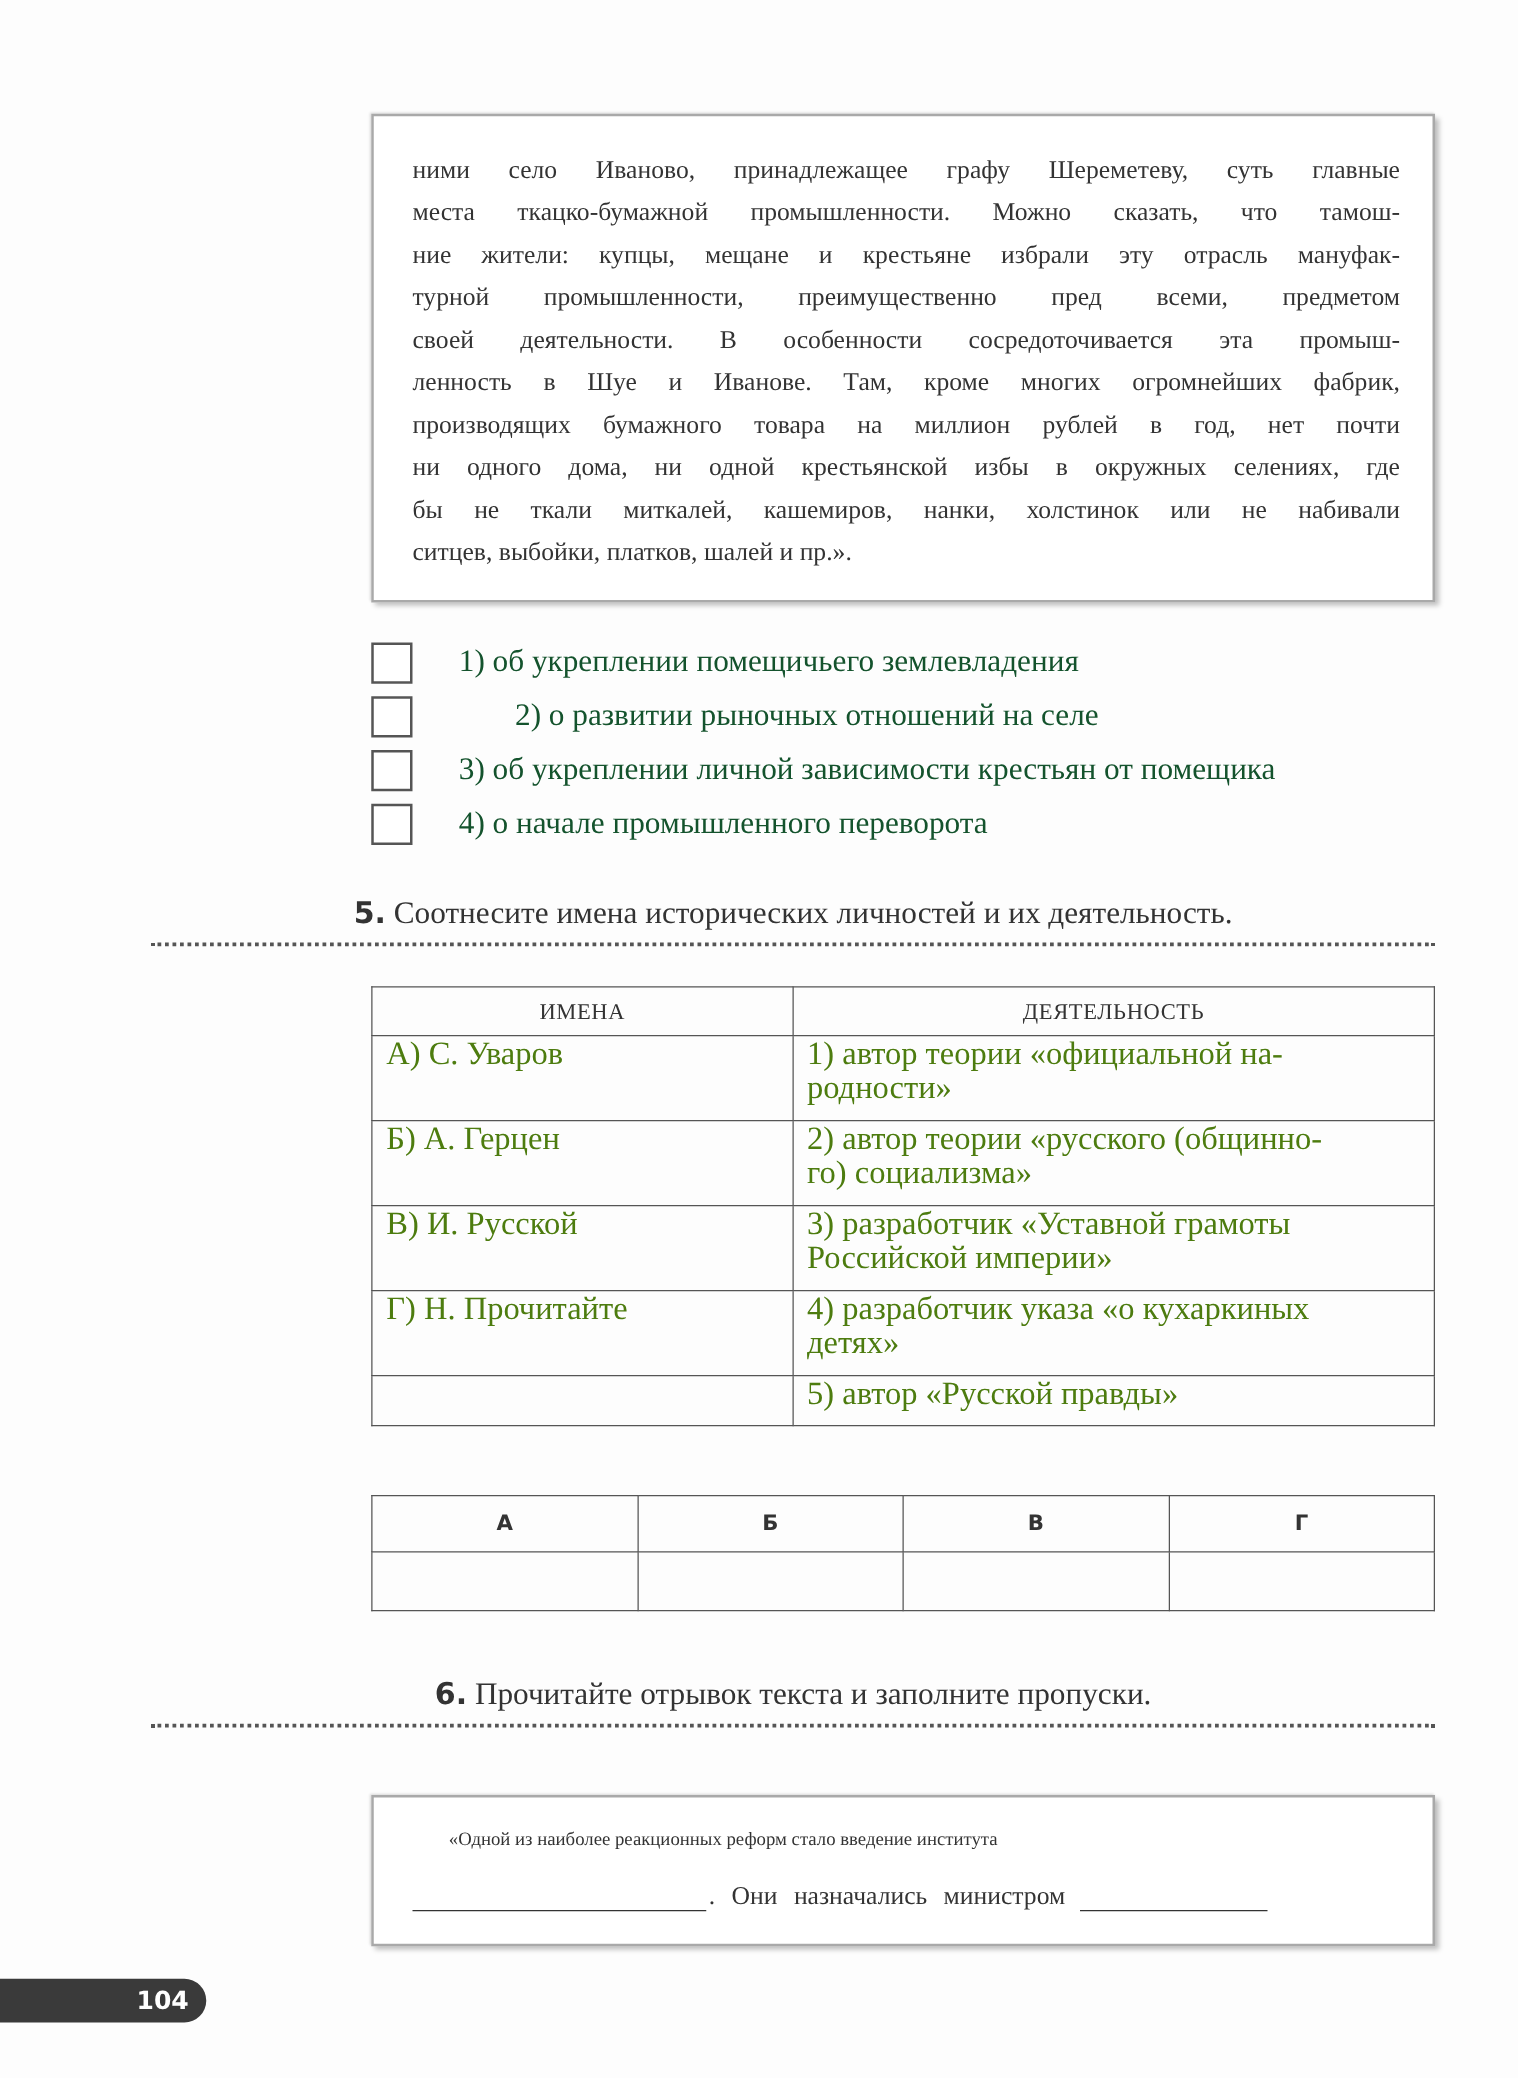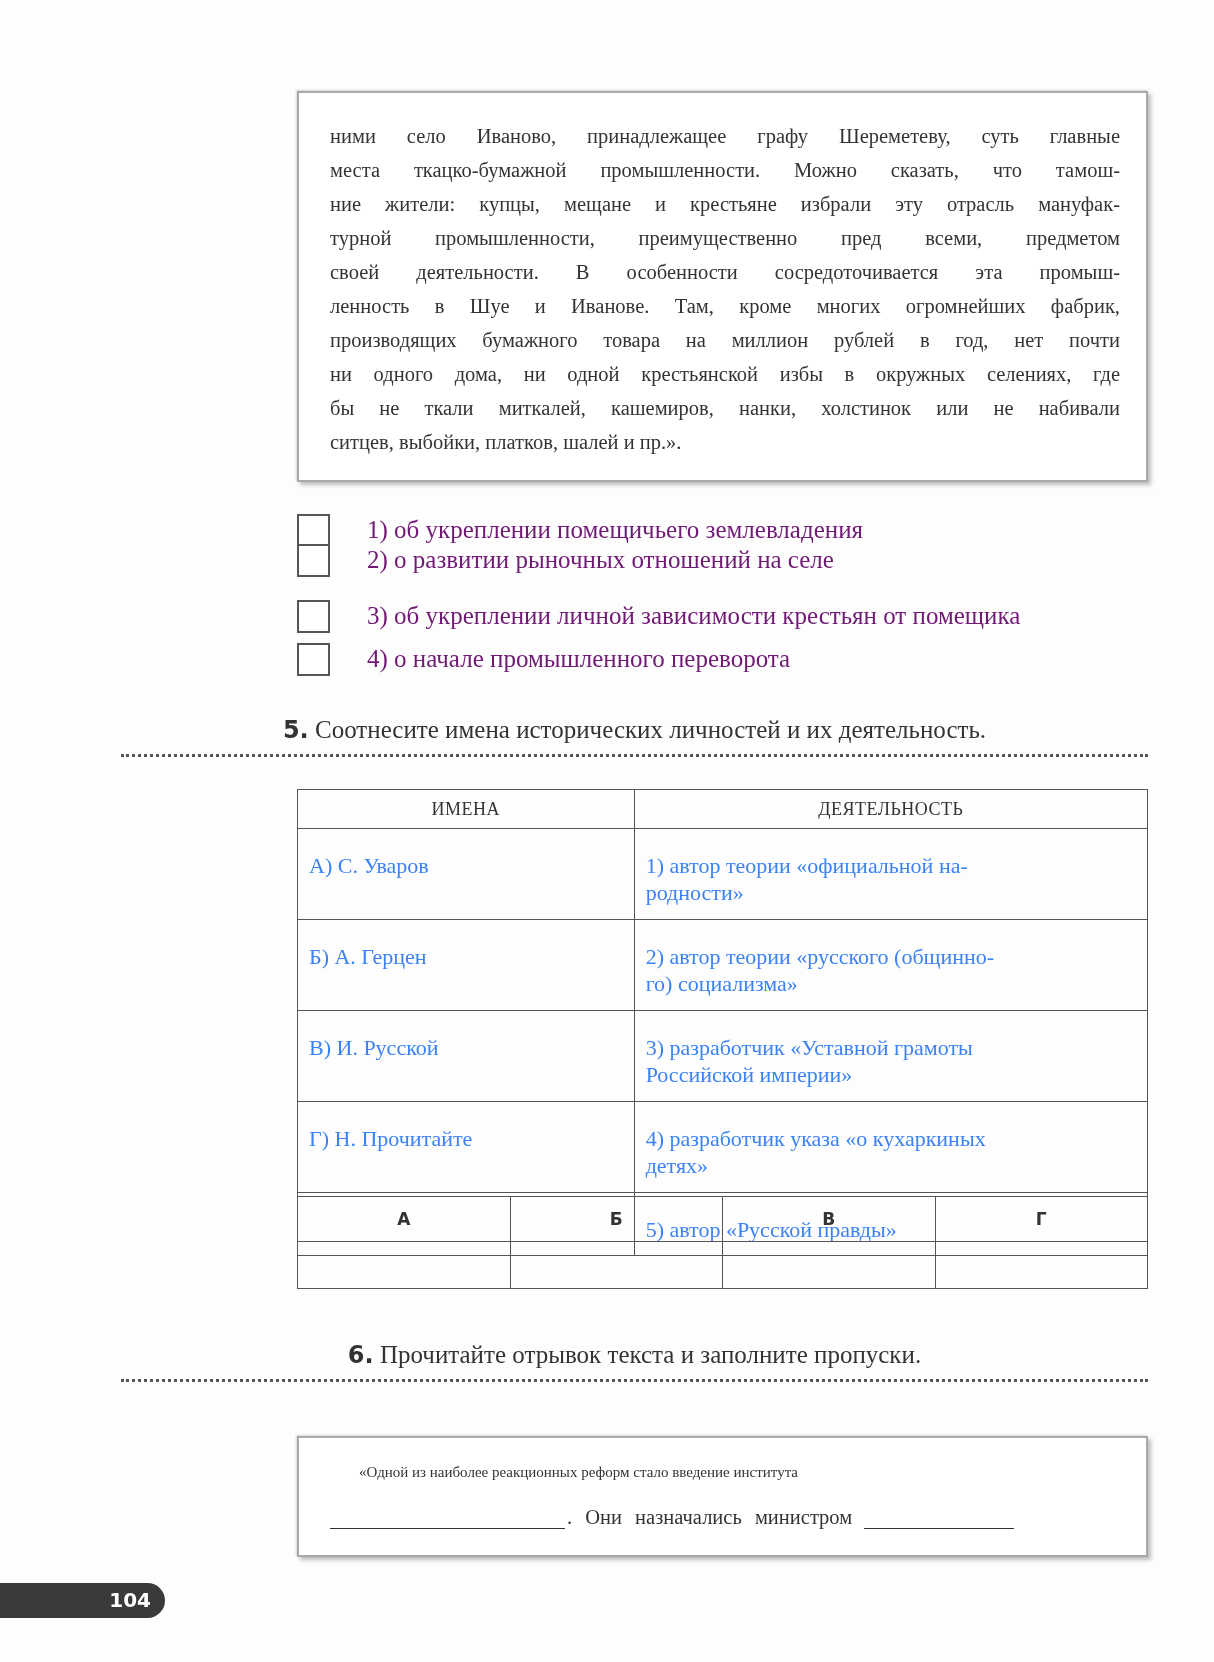--- a/index.html
+++ b/index.html
@@ -24,21 +24,21 @@
   .quote-text .line { display: block; text-align: justify; text-align-last: justify; white-space: nowrap; height: 34px; }
   .quote-text .line.last { text-align-last: left; }
 
   
   .option {
     left: 297px; width: 860px; height: 36px; display: flex; align-items: center;
   }
   .option .box {
     width: 33px; height: 33px; box-sizing: border-box; border: 2px solid #555; background: #fff; flex: none;
   }
-  .option .label { margin-left: 37px; font-size: 25px; color: #701a75; white-space: nowrap; }
+  .option .label { margin-left: 37px; font-size: 25px; color: #14532d; white-space: nowrap; }
 
   
   .section-heading {
     left: 121px; width: 1027px; font-size: 25px; color: #333; white-space: nowrap; text-align: center;
   }
   .section-heading .num { font-family: "DejaVu Sans", sans-serif; font-weight: bold; font-size: 24px; }
   .dotted {
     left: 121px; width: 1027px; height: 0; border-top: 3px dotted #555;
   }
 
@@ -46,21 +46,21 @@
   table { border-collapse: collapse; }
   .match-table { left: 297px; top: 789px; width: 851px; }
   .match-table td, .match-table th {
     border: 1.5px solid #555; vertical-align: top; padding: 0;
   }
   .match-table th {
     font-family: Liberation Serif, serif; font-weight: normal; font-size: 18px;
     height: 38px; vertical-align: middle; letter-spacing: 0.5px; color: #333;
   }
   .match-table td {
-    font-size: 22px; line-height: 27px; color: #3b82f6; padding: 23px 10px 0 11px;
+    font-size: 26px; line-height: 27px; color: #4d7c0f; padding: 0 10px 0 11px;
   }
   .match-table col.c1 { width: 337px; }
   .match-table col.c2 { width: 514px; }
   .match-table tr.r2 td { height: 67px; }
 
   
   .answer-table { left: 297px; top: 1196px; width: 851px; }
   .answer-table td, .answer-table th { border: 1.5px solid #555; padding: 0; width: 25%; }
   .answer-table th {
     height: 44px; font-family: "DejaVu Sans", sans-serif; font-weight: bold; font-size: 17px; color: #333;
@@ -110,21 +110,21 @@
     <span class="line">ни одного дома, ни одной крестьянской избы в окружных селениях, где</span>
     <span class="line">бы не ткали миткалей, кашемиров, нанки, холстинок или не набивали</span>
     <span class="line last">ситцев, выбойки, платков, шалей и пр.».</span>
   </div>
 </div>
 
 <div class="abs option" style="top:512px;">
   <span class="box"></span>
   <span class="label">1) об укреплении помещичьего землевладения</span>
 </div>
-<div class="abs option" style="top:542px;">
+<div class="abs option" style="top:555px;gap:45px;">
   <span class="box"></span>
   <span class="label">2) о развитии рыночных отношений на селе</span>
 </div>
 <div class="abs option" style="top:598px;">
   <span class="box"></span>
   <span class="label">3) об укреплении личной зависимости крестьян от помещика</span>
 </div>
 <div class="abs option" style="top:641px;">
   <span class="box"></span>
   <span class="label">4) о начале промышленного переворота</span>

